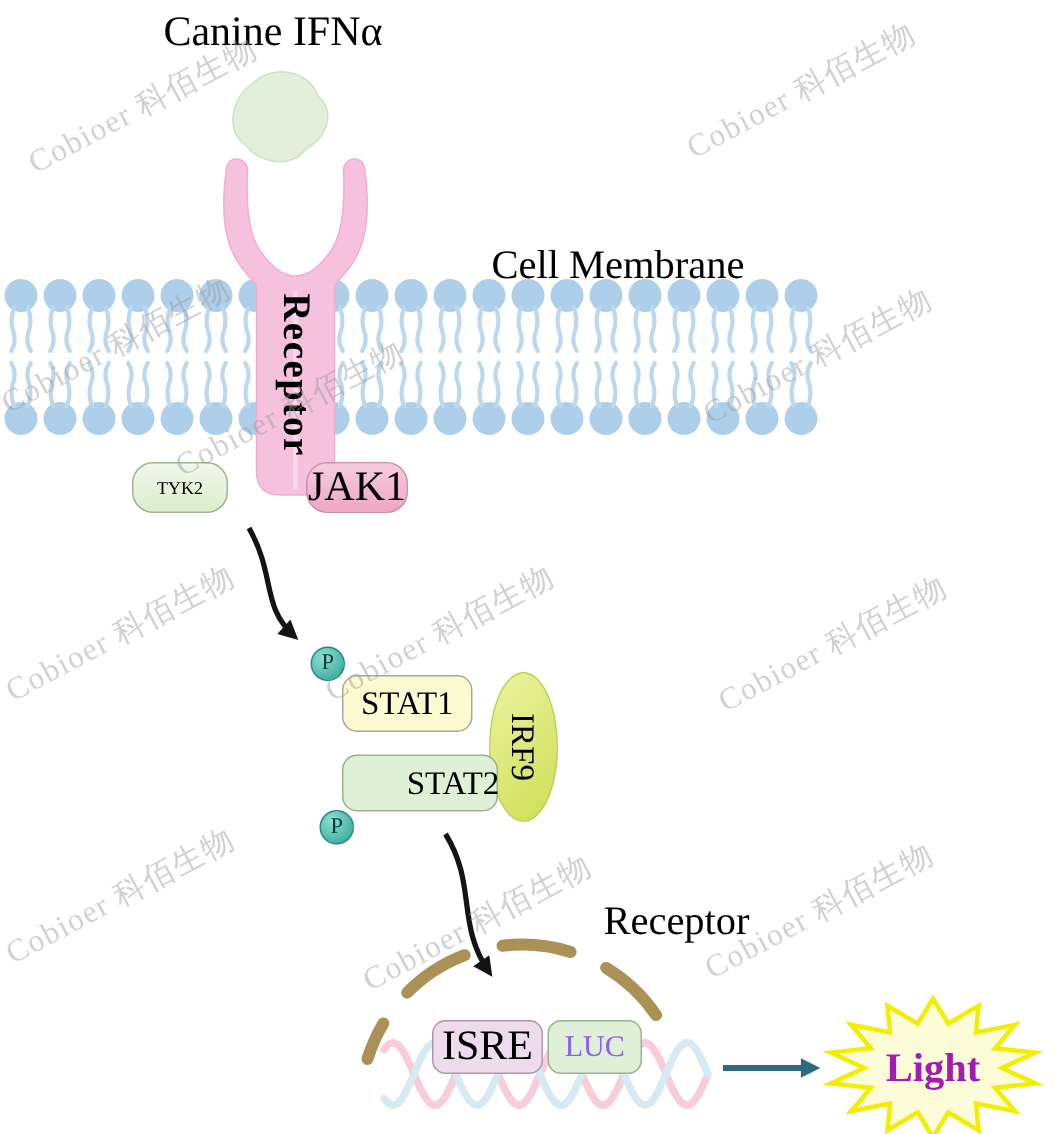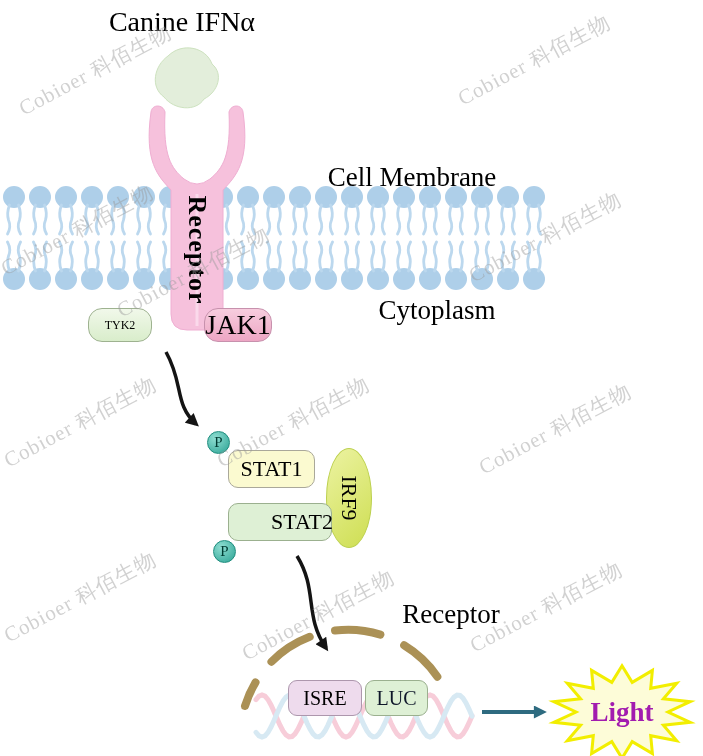--- a/index.html
+++ b/index.html
@@ -36,23 +36,23 @@
               background:linear-gradient(#f1f8ea,#d9edcb); border:1.5px solid #9eb290; font-size:12px; }
   #jak1-box { left:204px; top:308px; width:68px;  height:34px; border-radius:14px;
               background:linear-gradient(#f7cdde,#eda6c4); border:1.5px solid #c791ad; font-size:28px; }
   #stat1-box{ left:228px; top:450px; width:87px; height:38px; border-radius:10px;
               background:#fbfad0; border:1.5px solid #aaa89a; font-size:22px; }
   #stat2-box{ left:228px; top:503px; width:104px; height:38px; border-radius:10px;
               background:#def0d5; border:1.5px solid #9bb08f; font-size:22px;padding-left:44px; }
   #irf9-ellipse { left:326px; top:448px; width:46px; height:100px; border-radius:50%;
               background:linear-gradient(135deg,#ecf3a2,#cede52); border:1px solid #bcd04e; }
   #isre-box { left:288px; top:680px; width:74px; height:36px; border-radius:9px;
-              background:#eedbed; border:1.5px solid #ad97ad; font-size:20px; }
+              background:#eedbed; border:1.5px solid #ad97ad; font-size:28px; }
   #luc-box  { left:365px; top:680px; width:63px; height:36px; border-radius:9px;
-              background:#def0d5; border:1.5px solid #9bb08f; font-size:20px; color:#0f172a; }
+              background:#def0d5; border:1.5px solid #9bb08f; font-size:20px; color:#8b5cf6; }
 
   .pcirc { position:absolute; z-index:6; width:23px; height:23px; border-radius:50%;
            display:flex; align-items:center; justify-content:center; font-size:15px; color:#063;
            background:radial-gradient(circle at 35% 30%, #8fded2, #2ba293);
            border:1px solid #1f8d7e; color:#003c33; }
   #p1 { left:207px; top:431px; }
   #p2 { left:213px; top:540px; }
 </style>
 </head>
 <body>
@@ -242,21 +242,20 @@
 
   <div class="pcirc" id="p1">
     <span>P</span>
   </div>
   <div class="pcirc" id="p2">
     <span>P</span>
   </div>
 
   <div class="lbl" id="ligand-label">Canine IFNα</div>
   <div class="lbl" id="membrane-label">Cell Membrane</div>
-  <div class="lbl" id="cytoplasm-label">Cytoplasm</div>
   <div class="lbl rot90" id="receptor-label">Receptor</div>
   <div class="lbl" id="nuclear-label">Receptor</div>
   <div class="lbl" id="light-label">Light</div>
 
   <div class="wm" style="left:95px;top:70px">Cobioer 科佰生物</div>
   <div class="wm" style="left:534px;top:60px">Cobioer 科佰生物</div>
   <div class="wm" style="left:77px;top:230px">Cobioer 科佰生物</div>
   <div class="wm" style="left:193px;top:272px">Cobioer 科佰生物</div>
   <div class="wm" style="left:545px;top:237px">Cobioer 科佰生物</div>
   <div class="wm" style="left:80px;top:422px">Cobioer 科佰生物</div>

